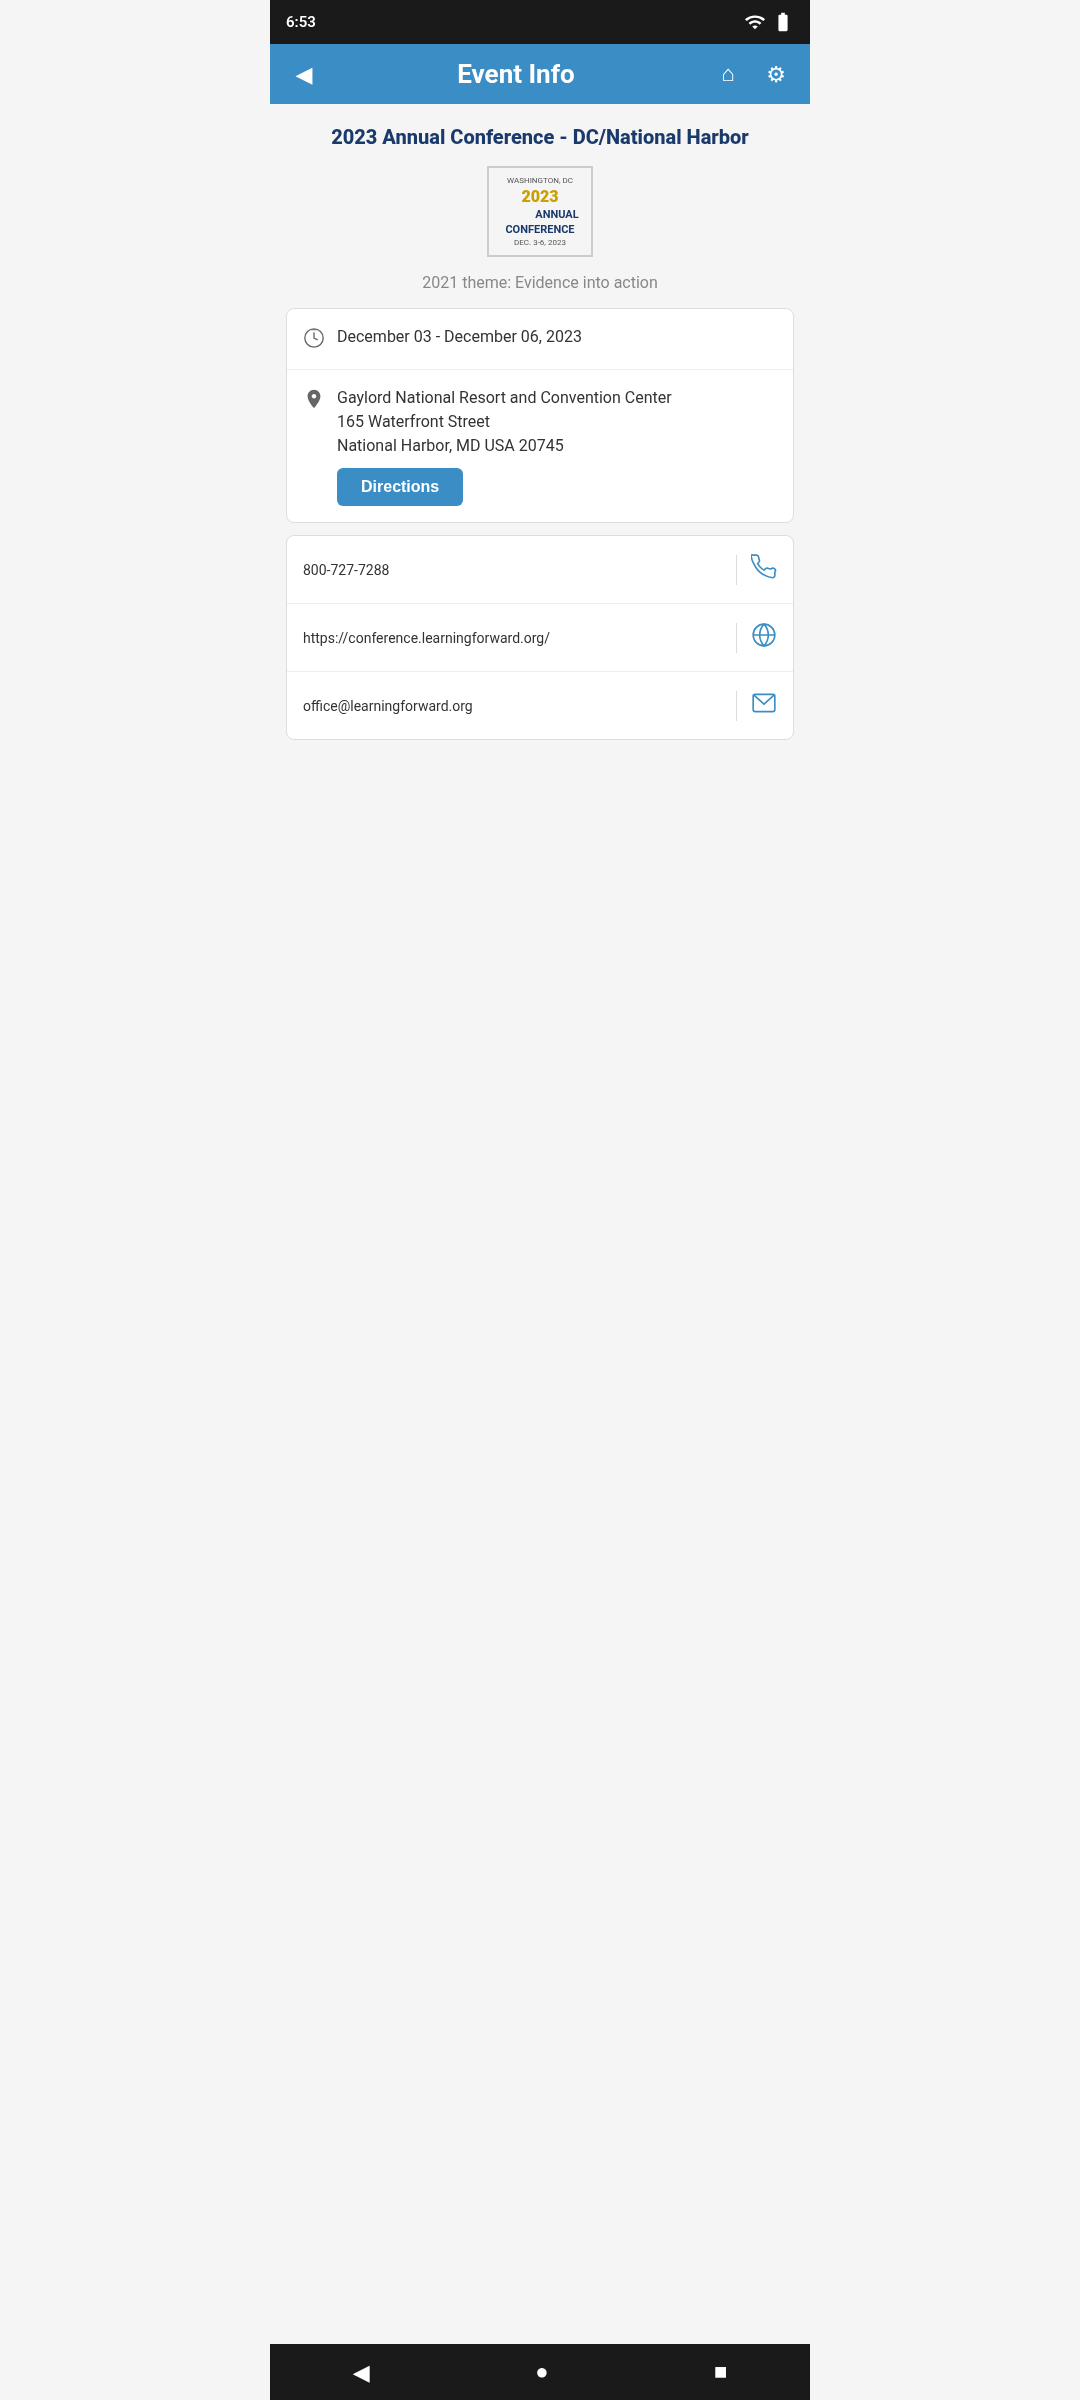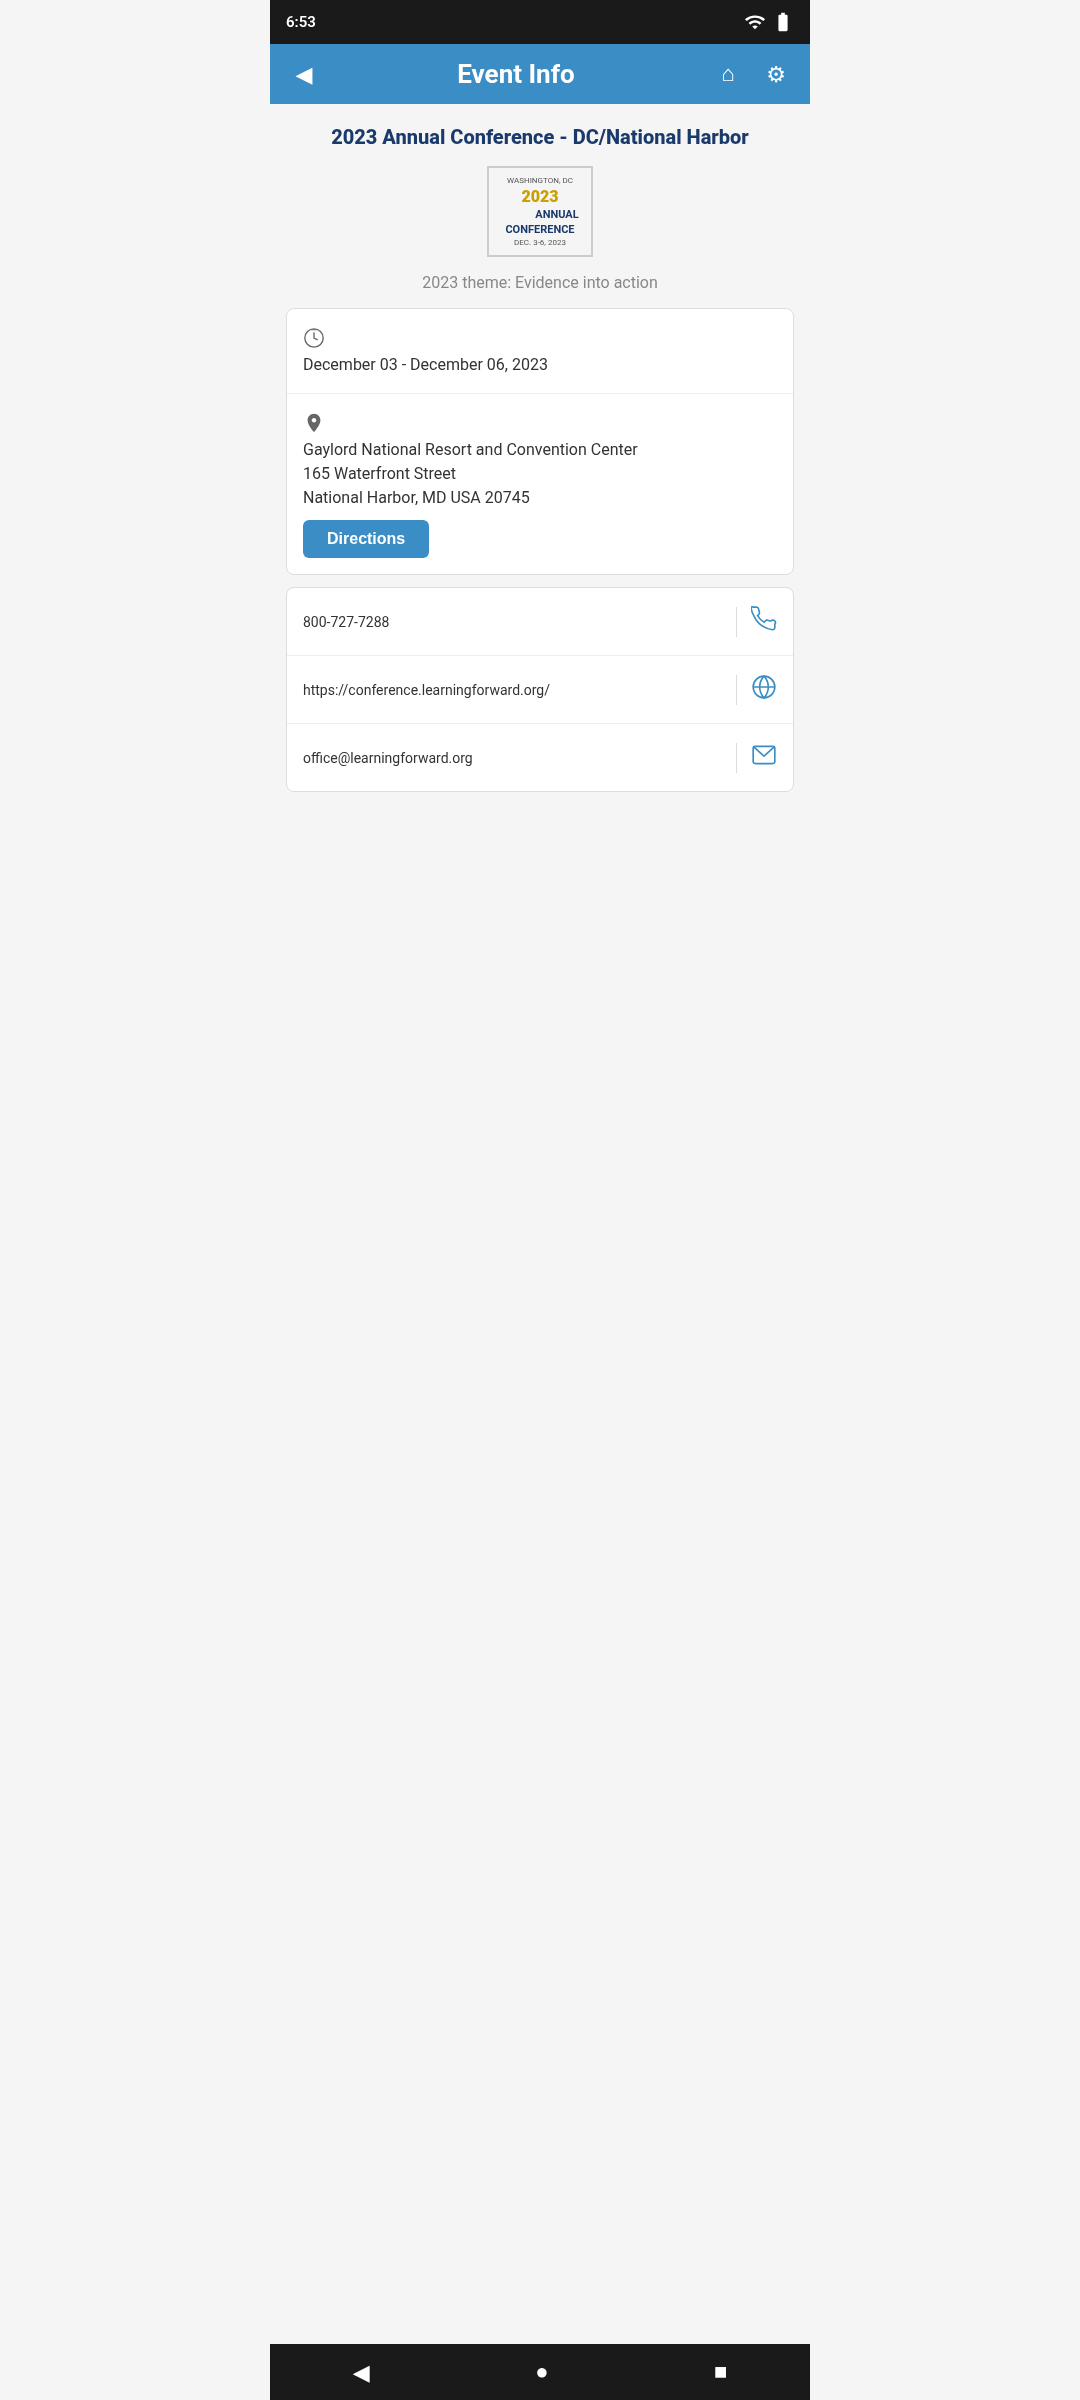--- a/index.html
+++ b/index.html
@@ -178,22 +178,22 @@
     }
 
     .card-info {
       padding: 0;
     }
 
     .info-row {
       display: flex;
       align-items: flex-start;
       padding: 16px;
+      gap: 12px;
       border-bottom: 1px solid #eee;
-      flex-direction: column;
     }
 
     .info-row:last-child {
       border-bottom: none;
     }
 
     .info-icon {
       font-size: 18px;
       color: #666;
       flex-shrink: 0;
@@ -313,21 +313,21 @@
   <div class="logo-area">
     <div class="logo-box">
       <span class="logo-top">WASHINGTON, DC</span>
       <span class="logo-year">2023</span>
       <span class="logo-annual">ANNUAL</span>
       <span class="logo-conf">CONFERENCE</span>
       <span class="logo-date">DEC. 3-6, 2023</span>
     </div>
   </div>
 
-  <div class="theme-text">2023 theme: Evidence into action</div>
+  <div class="theme-text">2021 theme: Evidence into action</div>
 
 
 
   <div class="card card-info">
 
     <div class="info-row">
       <span class="info-icon">
         <svg width="22" height="22" viewBox="0 0 24 24" fill="none" stroke="#666" stroke-width="1.5">
           <circle cx="12" cy="12" r="10"></circle>
           <polyline points="12 6 12 12 16 14"></polyline>

